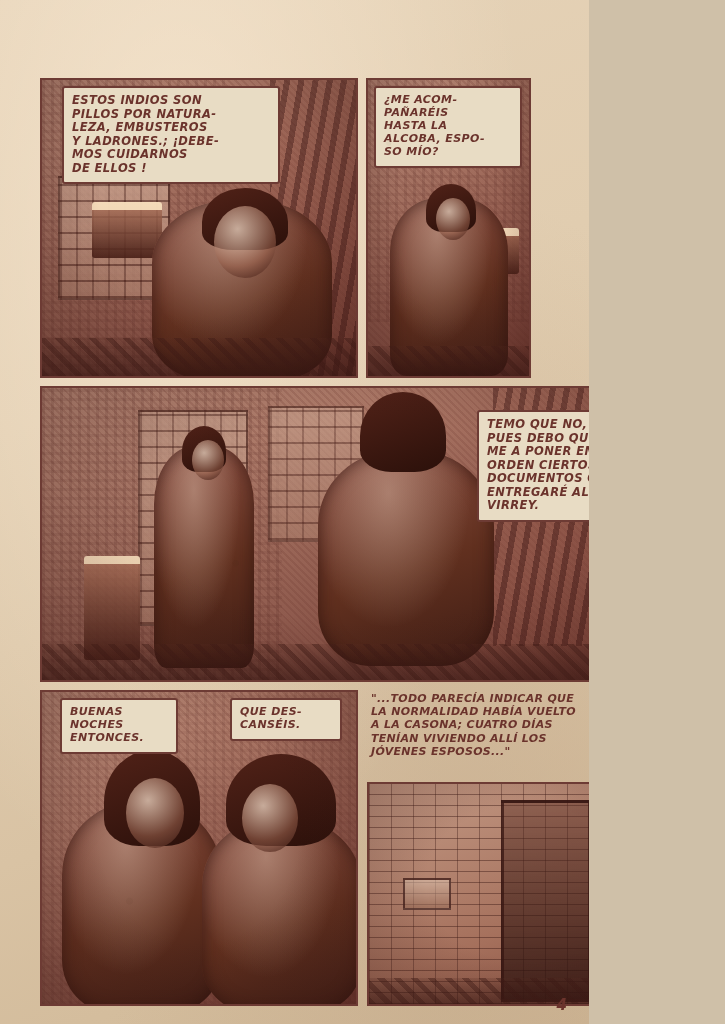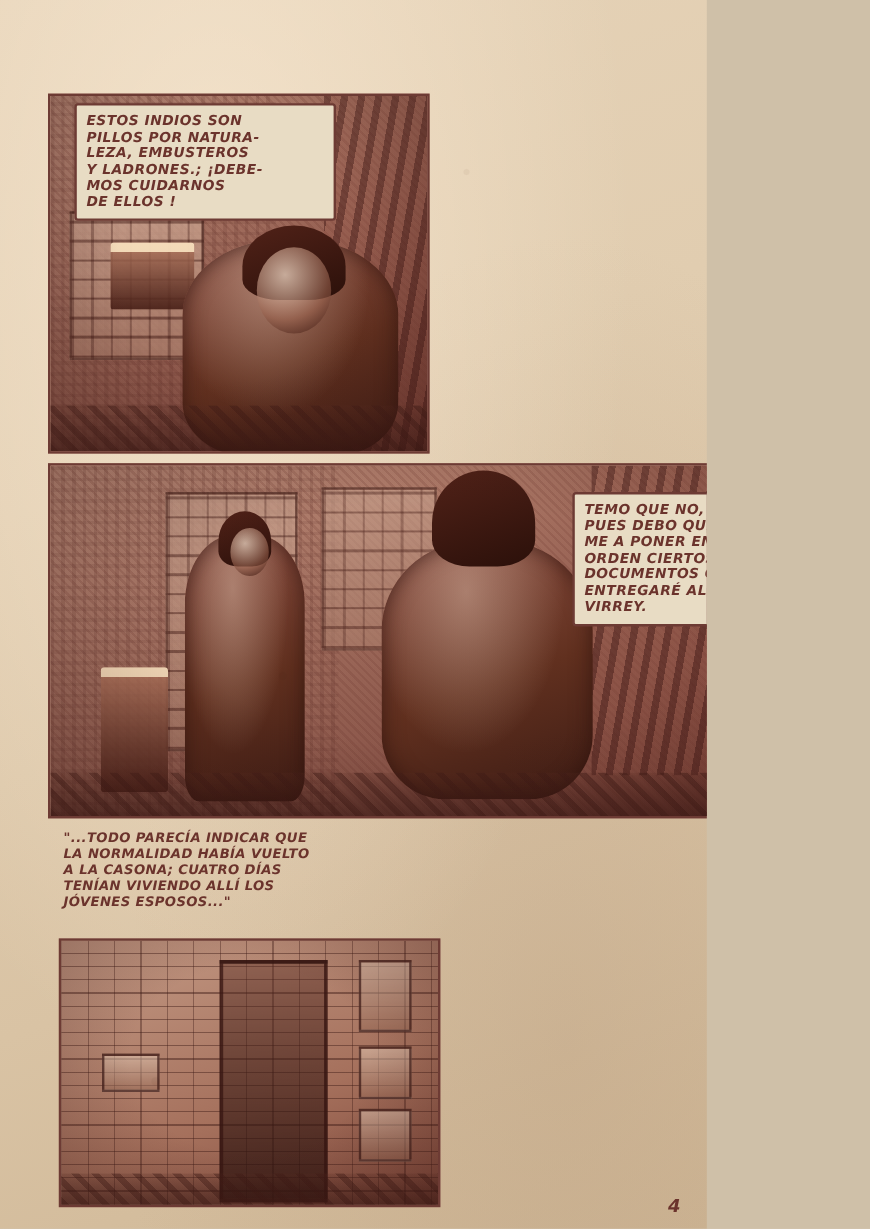--- a/index.html
+++ b/index.html
@@ -208,20 +208,36 @@
 
       <div class="balloon square" style="left:20px; top:6px; width:218px; font-size:11.5px;">ESTOS INDIOS SON
 PILLOS POR NATURA-
 LEZA, EMBUSTEROS
 Y LADRONES.; ¡DEBE-
 MOS CUIDARNOS
 DE ELLOS !</div>
     </div>
 
 
+    <div class="panel" style="width:165px; height:300px; margin-left:8px;">
+      <div class="art"></div>
+      <div class="wallpaper" style="left:0; top:0; right:0; bottom:54px; opacity:.45;"></div>
+      <div class="candles" style="right:10px; top:148px; width:34px; height:46px;"></div>
+      <div class="figure" style="left:22px; top:118px; width:118px; height:178px; border-radius:40% 40% 14% 14% / 30% 30% 12% 12%;"></div>
+      <div class="hair" style="left:58px; top:104px; width:50px; height:48px;"></div>
+      <div class="head" style="left:68px; top:118px; width:34px; height:42px;"></div>
+      <div class="floor" style="height:30px;"></div>
+      <div class="vignette"></div>
+
+      <div class="balloon square" style="left:6px; top:6px; width:148px; font-size:11px;">¿ME ACOM-
+PAÑARÉIS
+HASTA LA
+ALCOBA, ESPO-
+SO MÍO?</div>
+    </div>
   </div>
 
   <div class="tier" style="left:40px; top:386px;">
     <div class="panel" style="width:645px; height:296px;">
       <div class="art"></div>
       <div class="wallpaper" style="left:0; top:0; width:240px; bottom:0; opacity:.5;"></div>
       <div class="window" style="left:96px; top:22px; width:106px; height:212px; opacity:.7;"></div>
       <div class="window" style="left:226px; top:18px; width:92px; height:132px; opacity:.6;"></div>
       <div class="drape" style="right:70px; width:120px; top:0; bottom:34px;"></div>
       <div class="candles" style="left:42px; top:168px; width:56px; height:104px;"></div>
@@ -238,20 +254,37 @@
 ME A PONER EN
 ORDEN CIERTOS
 DOCUMENTOS QUE
 ENTREGARÉ AL
 VIRREY.</div>
     </div>
   </div>
 
   <div class="tier" style="left:40px; top:690px;">
 
+    <div class="panel" style="width:318px; height:316px;">
+      <div class="art"></div>
+      <div class="wallpaper" style="inset:0; opacity:.35;"></div>
+      <div class="figure" style="left:20px; top:110px; width:160px; height:210px;"></div>
+      <div class="hair" style="left:62px; top:58px; width:96px; height:96px;"></div>
+      <div class="head" style="left:84px; top:86px; width:58px; height:70px;"></div>
+      <div class="figure" style="left:160px; top:126px; width:160px; height:194px;"></div>
+      <div class="hair" style="left:184px; top:62px; width:110px; height:92px;"></div>
+      <div class="head" style="left:200px; top:92px; width:56px; height:68px;"></div>
+      <div class="vignette"></div>
+
+      <div class="balloon square" style="left:18px; top:6px; width:118px; font-size:11px;">BUENAS
+NOCHES
+ENTONCES.</div>
+      <div class="balloon square" style="left:188px; top:6px; width:112px; font-size:11px;">QUE DES-
+CANSÉIS.</div>
+    </div>
 
     <div class="panel" style="width:318px; height:316px; margin-left:9px; border:none; background:transparent; overflow:visible;">
       <div class="caption" style="left:0; top:0; width:318px; font-size:11px; border:none; background:transparent; padding:2px 4px;">"...TODO PARECÍA INDICAR QUE
 LA NORMALIDAD HABÍA VUELTO
 A LA CASONA; CUATRO DÍAS
 TENÍAN VIVIENDO ALLÍ LOS
 JÓVENES ESPOSOS..."</div>
 
       <div class="panel" style="position:absolute; left:0; top:92px; width:318px; height:224px;">
         <div class="brickwall"></div>

